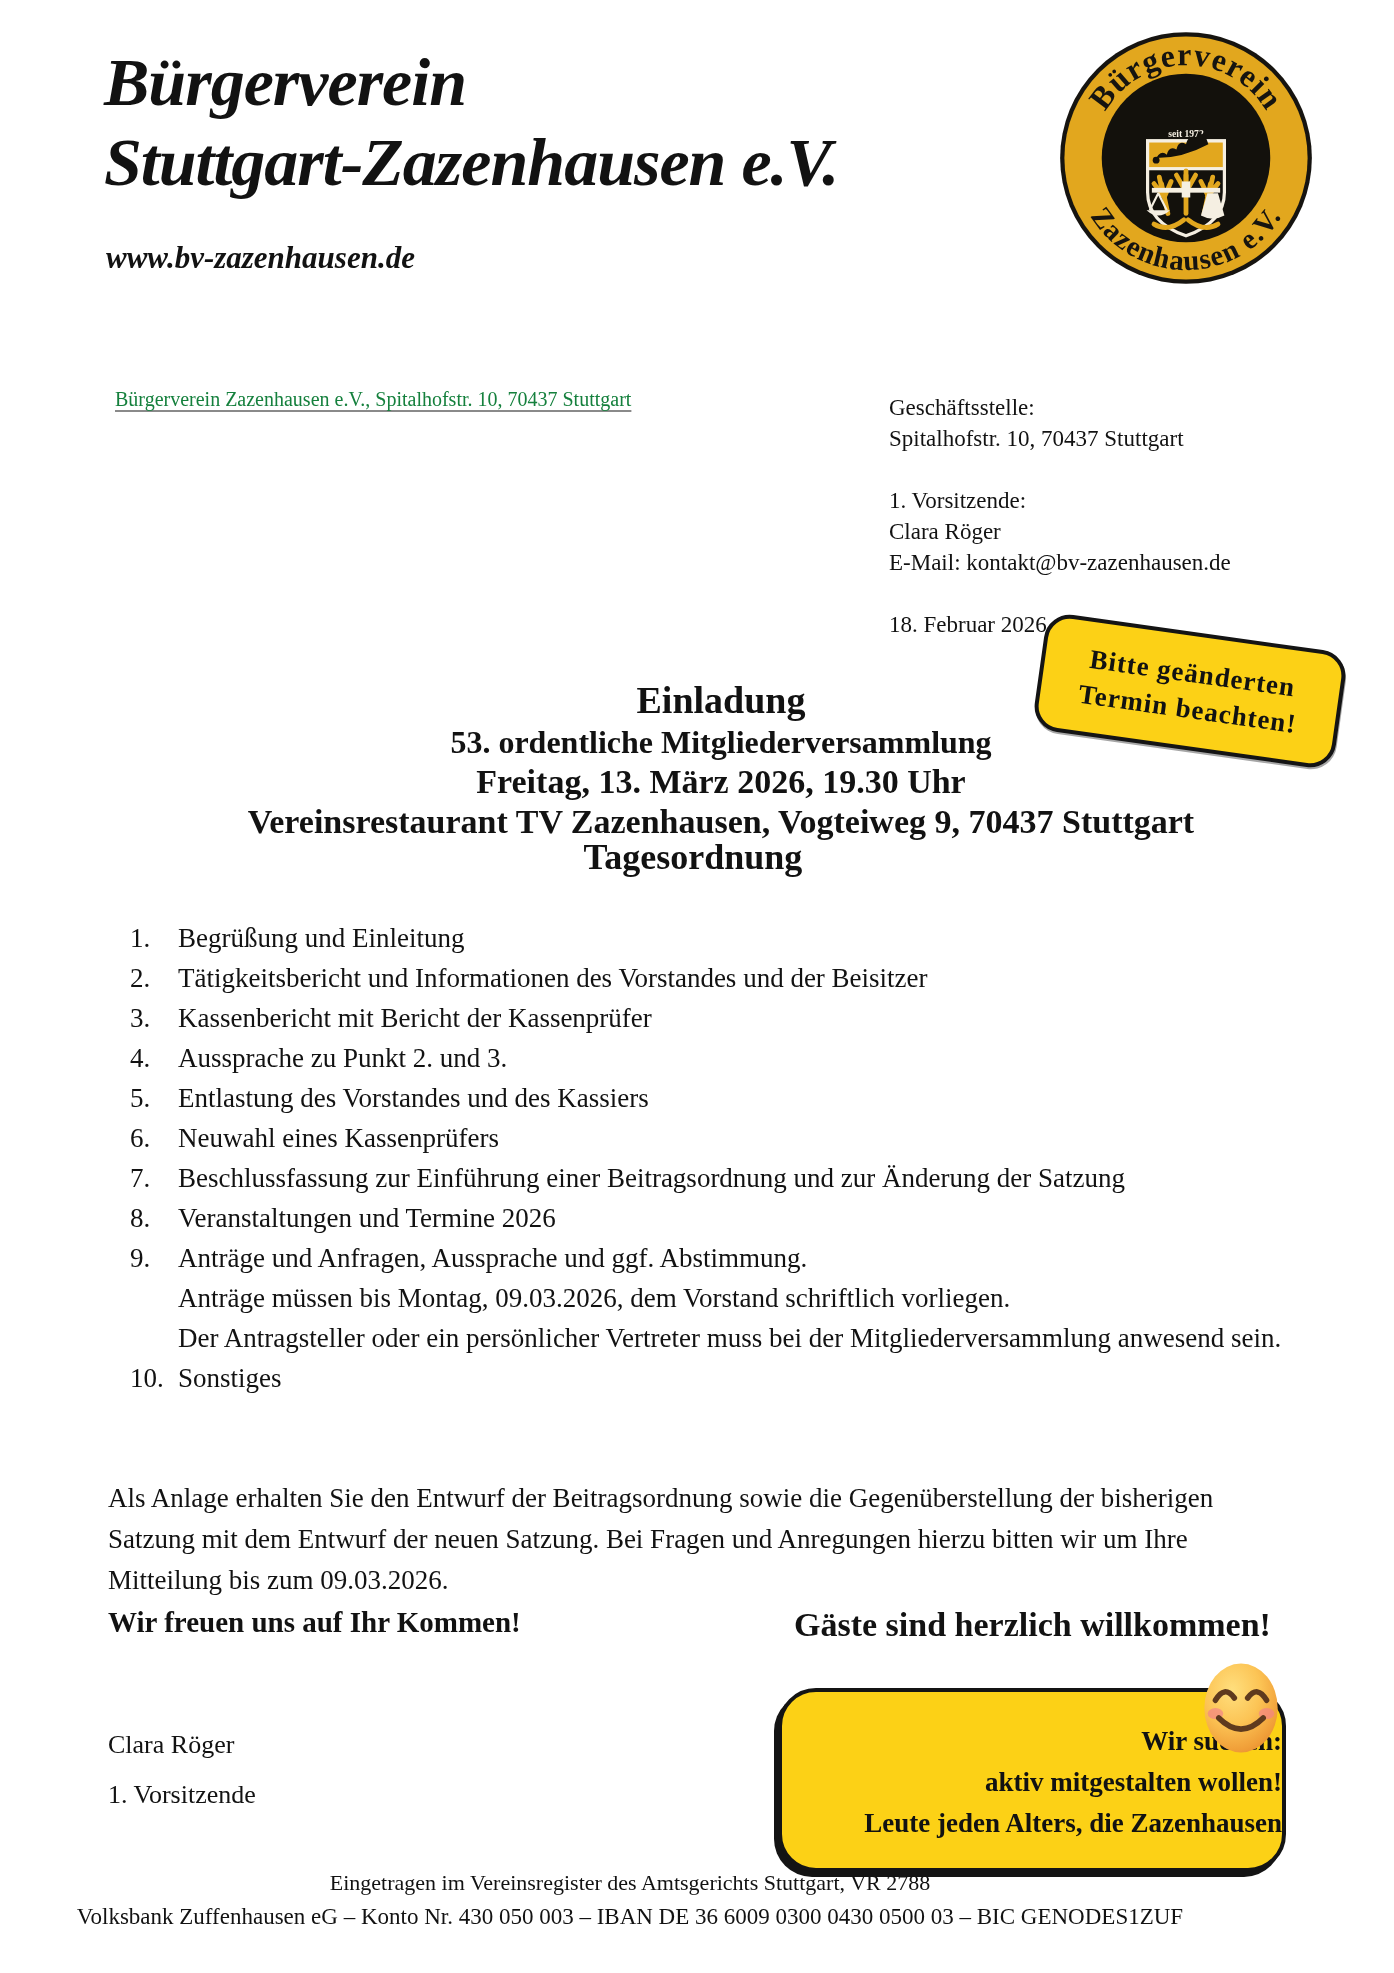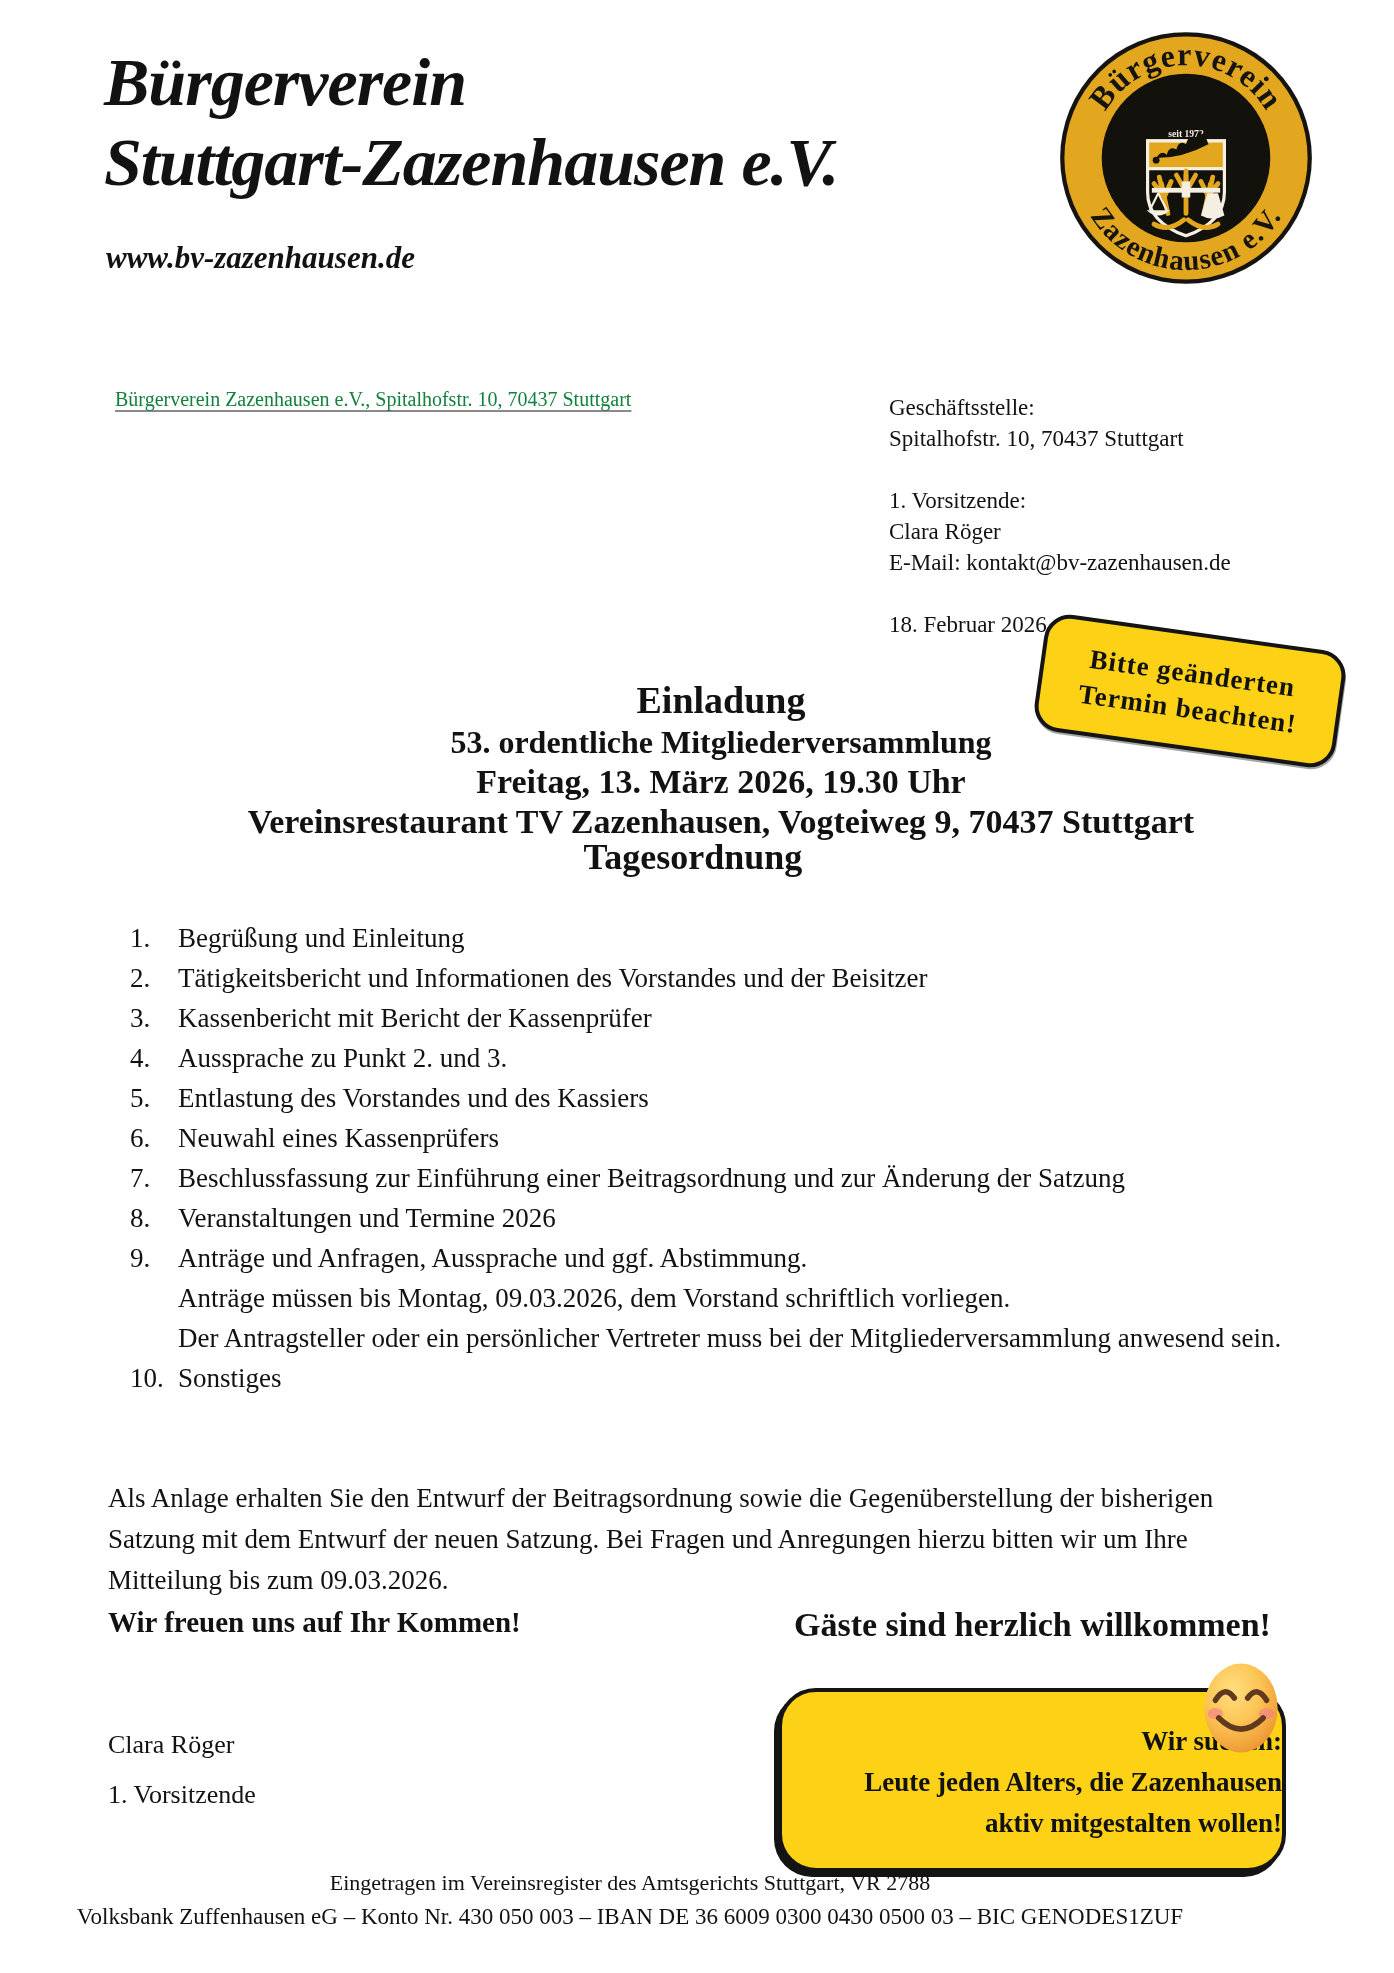--- a/index.html
+++ b/index.html
@@ -234,22 +234,22 @@
   <div class="closing-left">Wir freuen uns auf Ihr Kommen!</div>
   <div class="closing-right">Gäste sind herzlich willkommen!</div>
 
   <div class="signature">
     <div>Clara Röger</div>
     <div class="role">1. Vorsitzende</div>
   </div>
 
   <div class="recruit-box">
     <div>Wir suchen:</div>
+    <div>aktiv mitgestalten wollen!</div>
     <div>Leute jeden Alters, die Zazenhausen</div>
-    <div>aktiv mitgestalten wollen!</div>
   </div>
 
   <svg class="emoji" viewBox="0 0 72 86">
     <defs>
       <radialGradient id="emg" cx="0.38" cy="0.3" r="0.85">
         <stop offset="0" stop-color="#ffdf7e"></stop>
         <stop offset="0.45" stop-color="#fcc455"></stop>
         <stop offset="0.8" stop-color="#f09e38"></stop>
         <stop offset="1" stop-color="#e2812f"></stop>
       </radialGradient>

